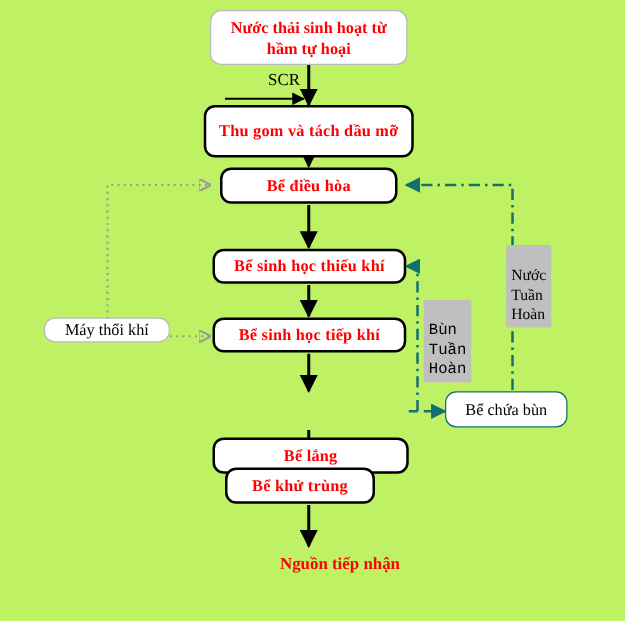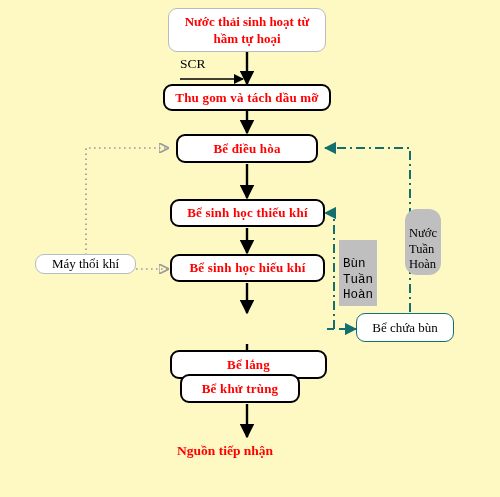--- a/index.html
+++ b/index.html
@@ -4,21 +4,21 @@
 <style>
   html, body {
     margin: 0;
     padding: 0;
     background: #ffffff;
   }
   #canvas {
     position: relative;
     width: 500px;
     height: 497px;
-    background: #fef9c3;
+    background: #bef264;
     font-family: "Liberation Serif", "DejaVu Serif", serif;
     overflow: hidden;
   }
   svg#wires {
     position: absolute;
     left: 0;
     top: 0;
     width: 500px;
     height: 497px;
     pointer-events: none;
@@ -59,21 +59,21 @@
   .node-teal {
     border: 1.7px solid #14706e;
     color: #000000;
     font-weight: normal;
     font-size: 13px;
   }
 
   
   .free-label {
     position: absolute;
-    text-align: left;
+    text-align: right;
     z-index: 4;
   }
   .label-red {
     color: #ff0000;
     font-weight: bold;
     font-size: 13.5px;
   }
   .label-plain {
     color: #000000;
     font-size: 13.5px;
@@ -133,34 +133,34 @@
     <path d="M 334 329 L 334 213 L 325 213" stroke="#14706e" stroke-width="2" stroke-dasharray="9 4 2 4" fill="none" marker-end="url(#ah-teal)"></path>
 
     <path d="M 410 312 L 410 148 L 325 148" stroke="#14706e" stroke-width="2" stroke-dasharray="9 4 2 4" fill="none" marker-end="url(#ah-teal)"></path>
   </svg>
 
   <div class="node node-soft" style="left:168px; top:8px; width:158px; height:44px;">
     <span style="white-space:pre-line;">Nước thải sinh hoạt từ
 hầm tự hoại</span>
   </div>
 
-  <div class="node node-main" style="left:163px; top:84px; width:168px; height:27px;">
+  <div class="node node-main" style="left:163px; top:84px; width:168px; height:42px;">
     <span>Thu gom và tách dầu mỡ</span>
   </div>
 
   <div class="node node-main" style="left:176px; top:134px; width:142px; height:29px;">
     <span>Bể điều hòa</span>
   </div>
 
   <div class="node node-main" style="left:170px; top:199px; width:155px; height:28px;">
     <span>Bể sinh học thiếu khí</span>
   </div>
 
   <div class="node node-main" style="left:170px; top:254px; width:155px; height:28px;">
-    <span>Bể sinh học hiếu khí</span>
+    <span>Bể sinh học tiếp khí</span>
   </div>
 
   <div class="node node-main" style="left:170px; top:314px; width:157px; height:29px;margin-top:36px;">
     <span>Bể lắng</span>
   </div>
 
   <div class="node node-main" style="left:180px; top:374px; width:120px; height:29px;">
     <span>Bể khử trùng</span>
   </div>
 
@@ -179,19 +179,19 @@
   <div class="free-label label-red" style="left:177px; top:443px; width:143px;">
     <span>Nguồn tiếp nhận</span>
   </div>
 
   <div class="tag-gray" style="left:339px; top:240px;font-family:Liberation Mono, monospace;">
     <span>Bùn
 Tuần
 Hoàn</span>
   </div>
 
-  <div class="tag-gray" style="left:405px; top:209px;border-radius:12px;">
+  <div class="tag-gray" style="left:405px; top:196px;">
     <span>Nước
 Tuần
 Hoàn</span>
   </div>
 
 </div>
 
 </body></html>

